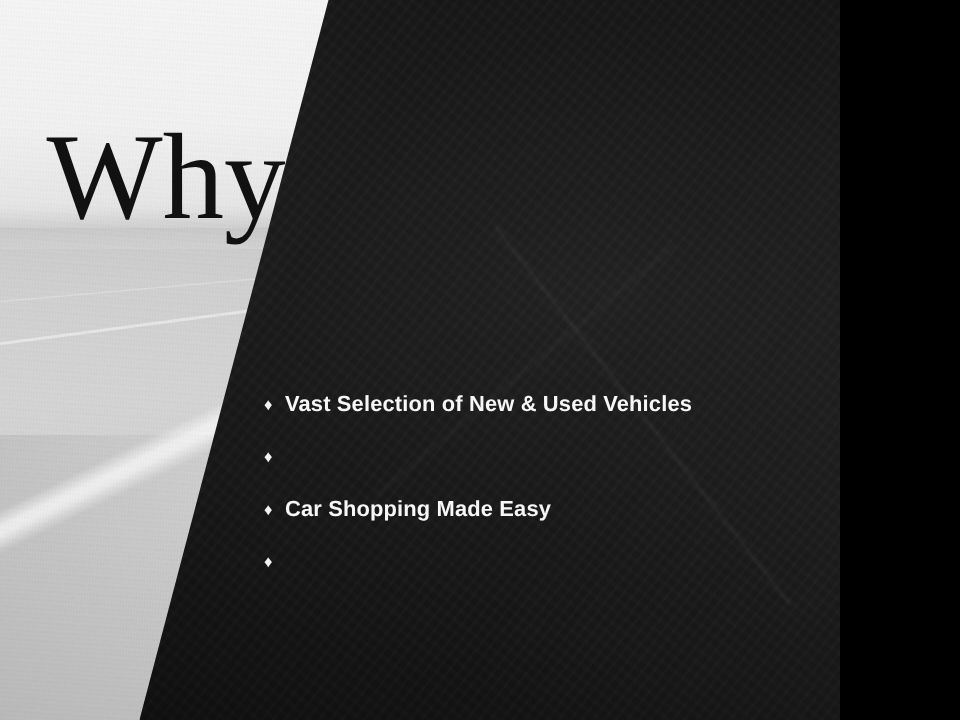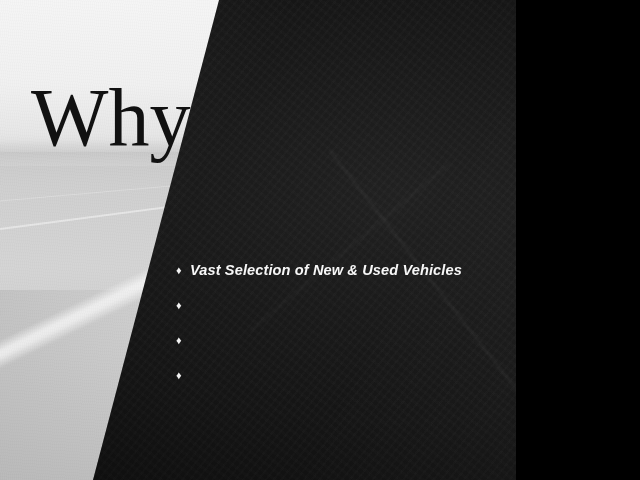--- a/index.html
+++ b/index.html
@@ -3,21 +3,21 @@
 <meta charset="utf-8">
 <style>
   html, body {
     margin: 0;
     padding: 0;
     background: #000;
   }
 
   #slide {
     position: relative;
-    width: 516px;
+    width: 560px;
     height: 480px;
     overflow: hidden;
     background: #151515;
     font-family: "Liberation Sans", sans-serif;
   }
 
   
   .photo-panel {
     position: absolute;
     left: 0;
@@ -207,21 +207,20 @@
     flex: 0 0 auto;
     width: 14px;
     color: #f2f2f2;
     font-size: 11px;
     line-height: 1;
     text-align: left;
   }
 
   .bullet-text {
     font-family: "Liberation Sans", sans-serif;
-    font-style: italic;
     font-weight: 700;
     font-size: 14.6px;
     letter-spacing: 0.1px;
     color: #f7f7f7;
     line-height: 1;
     text-align: center;
   }
 </style>
 </head>
 <body>
@@ -256,20 +255,21 @@
       <span class="bullet-marker">♦</span>
       <span class="bullet-text">Vast Selection of New &amp; Used Vehicles</span>
     </li>
 
     <li class="bullet-item">
       <span class="bullet-marker">♦</span>
     </li>
 
     <li class="bullet-item">
       <span class="bullet-marker">♦</span>
+      <span class="bullet-text">Car Shopping Made Easy</span>
     </li>
 
     <li class="bullet-item">
       <span class="bullet-marker">♦</span>
     </li>
 
   </ul>
 
 </div>
 

